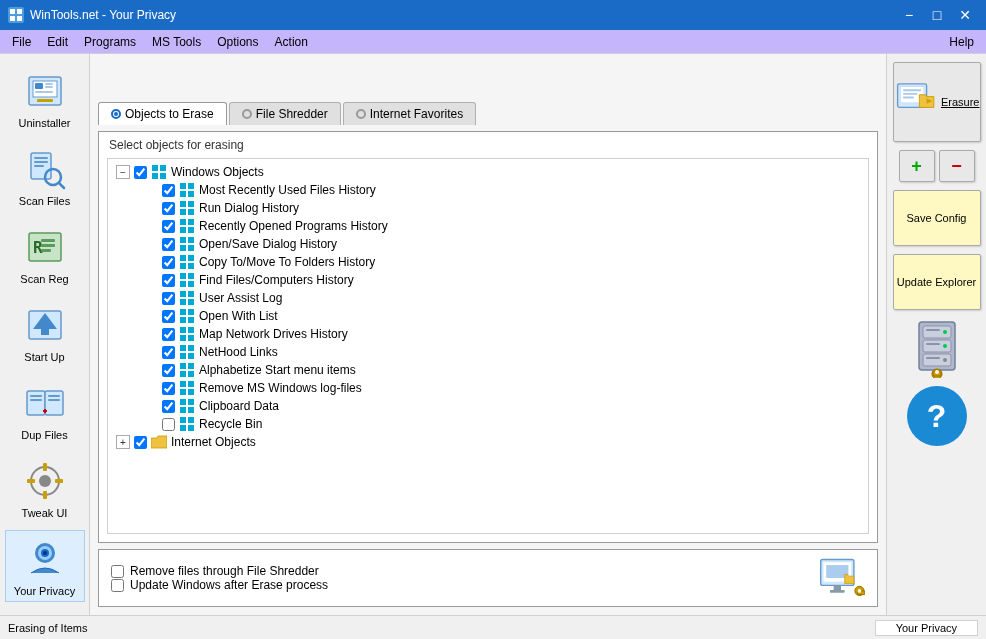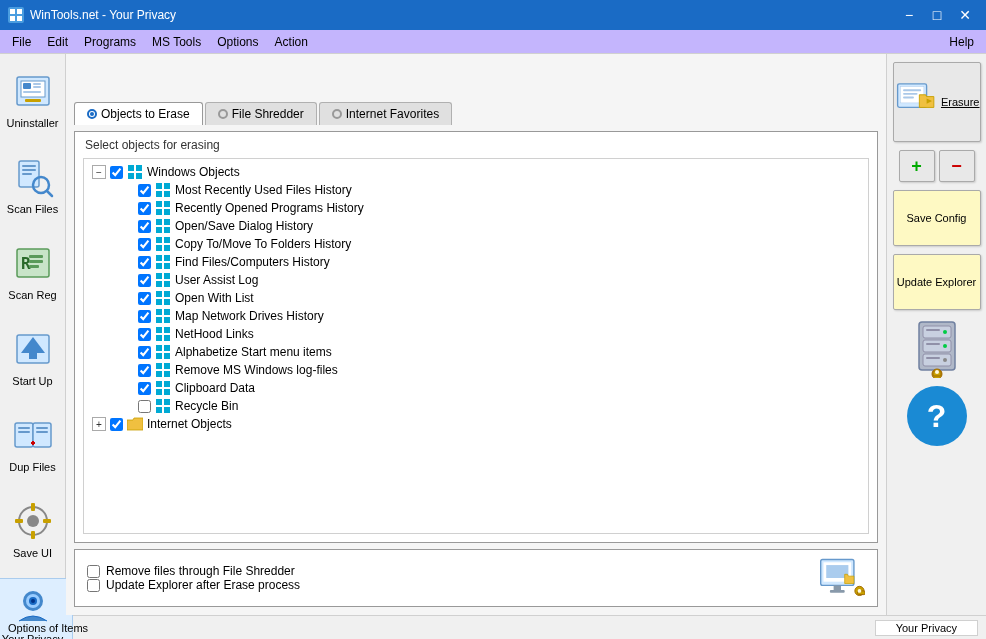--- a/index.html
+++ b/index.html
@@ -43,28 +43,28 @@
     .help-item { padding: 2px 8px; cursor: pointer; }
 
     
     .main-layout {
       display: flex;
       height: calc(639px - 30px - 24px - 24px);
     }
 
     
     .sidebar {
-      width: 66px;
+      width: 90px;
       background: #f0f0f0;
       border-right: 1px solid #d0d0d0;
       display: flex;
       flex-direction: column;
       align-items: center;
       padding: 8px 0;
-      gap: 14px;
+      gap: 6px;
     }
     .sidebar-item {
       width: 80px;
       display: flex;
       flex-direction: column;
       align-items: center;
       padding: 4px 2px;
       cursor: pointer;
       border: 1px solid transparent;
     }
@@ -386,21 +386,21 @@
       <div class="sidebar-icon">
         <svg width="44" height="44" viewBox="0 0 44 44">
           <circle cx="22" cy="22" r="14" fill="none" stroke="#888" stroke-width="2"></circle>
           <circle cx="22" cy="22" r="6" fill="#888"></circle>
           <rect x="20" y="4" width="4" height="8" rx="1" fill="#c8a000"></rect>
           <rect x="20" y="32" width="4" height="8" rx="1" fill="#c8a000"></rect>
           <rect x="4" y="20" width="8" height="4" rx="1" fill="#c8a000"></rect>
           <rect x="32" y="20" width="8" height="4" rx="1" fill="#c8a000"></rect>
         </svg>
       </div>
-      <span class="sidebar-label">Save UI</span>
+      <span class="sidebar-label">Tweak UI</span>
     </div>
 
     <div class="sidebar-item active">
       <div class="sidebar-icon">
         <svg width="44" height="44" viewBox="0 0 44 44">
           <ellipse cx="22" cy="16" rx="10" ry="10" fill="#4488cc"></ellipse>
           <ellipse cx="22" cy="16" rx="7" ry="7" fill="#99ccff"></ellipse>
           <ellipse cx="22" cy="16" rx="4" ry="4" fill="#1a6bc5"></ellipse>
           <ellipse cx="22" cy="16" rx="2" ry="2" fill="#003388"></ellipse>
           <path d="M8 36 Q22 26 36 36" fill="#4488cc" stroke="#1a6bc5" stroke-width="1"></path>
@@ -464,20 +464,33 @@
             <span class="tree-expand-spacer"></span>
             <input type="checkbox" checked="" style="">
             <span class="win-icon">
                 <svg width="16" height="16" viewBox="0 0 16 16">
                   <rect x="1" y="1" width="6" height="6" fill="#00aad4"></rect>
                   <rect x="9" y="1" width="6" height="6" fill="#00aad4"></rect>
                   <rect x="1" y="9" width="6" height="6" fill="#00aad4"></rect>
                   <rect x="9" y="9" width="6" height="6" fill="#00aad4"></rect>
                 </svg>
               </span>
+            <span>Run Dialog History</span>
+          </div>
+          <div class="tree-item">
+            <span class="tree-expand-spacer"></span>
+            <input type="checkbox" checked="" style="">
+            <span class="win-icon">
+                <svg width="16" height="16" viewBox="0 0 16 16">
+                  <rect x="1" y="1" width="6" height="6" fill="#00aad4"></rect>
+                  <rect x="9" y="1" width="6" height="6" fill="#00aad4"></rect>
+                  <rect x="1" y="9" width="6" height="6" fill="#00aad4"></rect>
+                  <rect x="9" y="9" width="6" height="6" fill="#00aad4"></rect>
+                </svg>
+              </span>
             <span>Recently Opened Programs History</span>
           </div>
           <div class="tree-item">
             <span class="tree-expand-spacer"></span>
             <input type="checkbox" checked="" style="">
             <span class="win-icon">
                 <svg width="16" height="16" viewBox="0 0 16 16">
                   <rect x="1" y="1" width="6" height="6" fill="#00aad4"></rect>
                   <rect x="9" y="1" width="6" height="6" fill="#00aad4"></rect>
                   <rect x="1" y="9" width="6" height="6" fill="#00aad4"></rect>
@@ -633,21 +646,21 @@
     </div>
 
     <div class="bottom-panel">
       <div class="bottom-checks">
         <div class="check-row">
           <input type="checkbox" style="">
           <span>Remove files through File Shredder</span>
         </div>
         <div class="check-row">
           <input type="checkbox" style="">
-          <span>Update Explorer after Erase process</span>
+          <span>Update Windows after Erase process</span>
         </div>
       </div>
       <div class="bottom-icon">
         <svg width="52" height="44" viewBox="0 0 52 44">
 
           <rect x="4" y="2" width="36" height="28" rx="2" fill="#d0e8ff" stroke="#6699cc" stroke-width="1.5"></rect>
           <rect x="7" y="5" width="30" height="21" fill="white"></rect>
           <rect x="10" y="8" width="24" height="14" fill="#aaccee"></rect>
 
           <rect x="18" y="30" width="8" height="5" fill="#8899aa"></rect>
@@ -717,15 +730,15 @@
       </svg>
     </div>
 
     <div class="icon-help">?</div>
 
   </div>
 
 </div>
 
 <div class="status-bar">
-  <span>Options of Items</span>
+  <span>Erasing of Items</span>
   <span class="status-right">Your Privacy</span>
 </div>
 
 </body></html>

